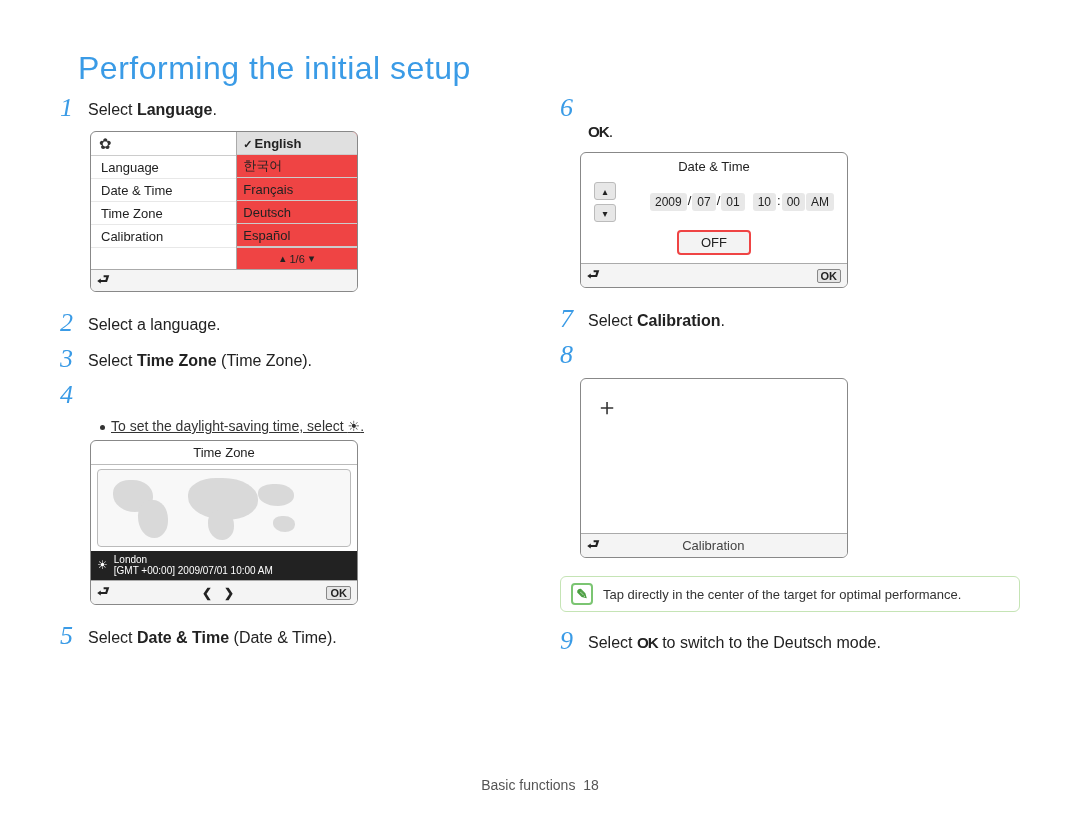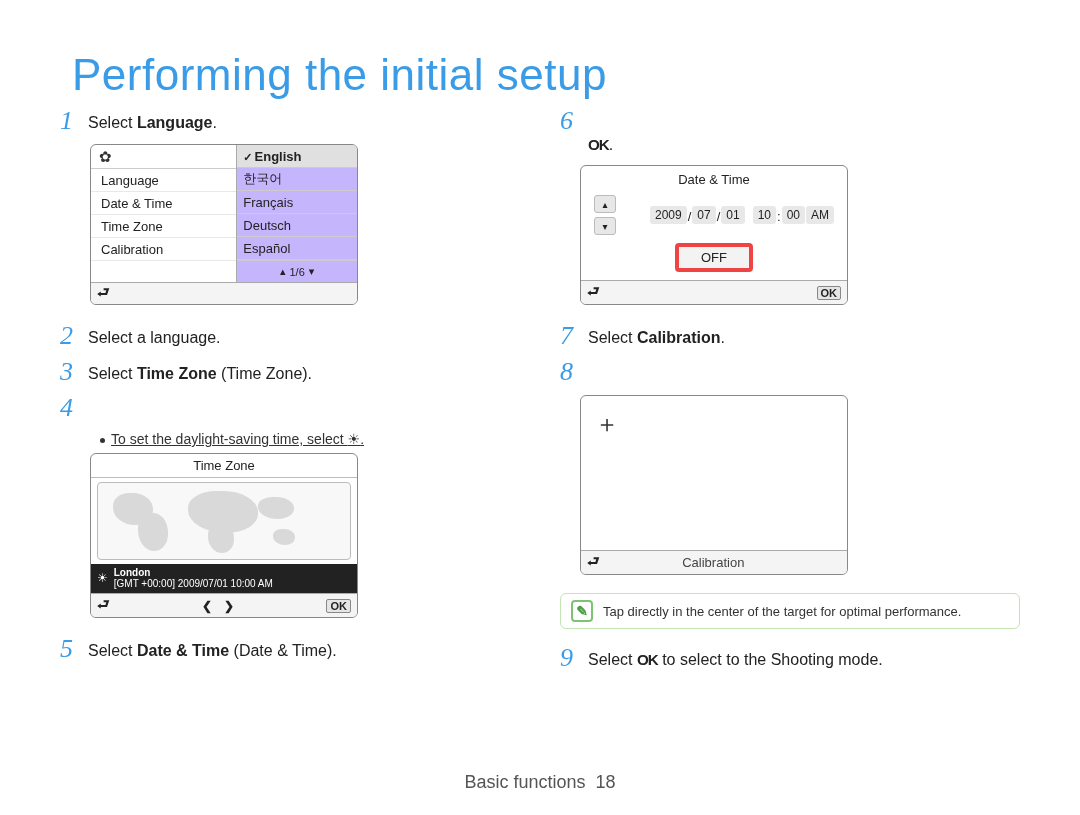--- a/index.html
+++ b/index.html
@@ -9,24 +9,24 @@
     height: 815px;
     font-family: Arial, Helvetica, sans-serif;
     color: #222;
     position: relative;
     font-size: 16px;
   }
   .page {
     padding: 50px 60px 0 60px;
   }
   .title {
-    font-size: 44px;
+    font-size: 32px;
     color: #3a9be6;
     font-weight: 300;
-    margin: 0 0 8px 12px;
+    margin: 0 0 8px 18px;
     letter-spacing: 0.5px;
   }
   .subtitle {
     font-size: 15px;
     color: #333;
     margin: 0 0 18px 0;
   }
   .columns {
     display: flex;
     gap: 40px;
@@ -103,21 +103,21 @@
   }
   .lang-left .row {
     height: 23px;
     display: flex; align-items: center;
     padding-left: 10px;
     border-bottom: 1px solid #e8e8e8;
   }
   .lang-right {
     width: 45%;
     font-size: 13px;
-    background: #c4b5fd;
+    background: #ef4444;
   }
   .lang-right .row {
     height: 23px;
     display: flex; align-items: center;
     padding-left: 6px;
     border-bottom: 1px solid #ccc;
   }
   .lang-right .row.sel {
     background: #e0e0e0;
     font-weight: bold;
@@ -225,37 +225,37 @@
   }
   .ud-btn {
     width: 22px; height: 18px;
     background: #e7e7e7;
     border: 1px solid #bbb;
     border-radius: 3px;
     display: flex; align-items: center; justify-content: center;
     font-size: 10px;
   }
   .dt-fields {
-    display: flex; align-items: flex-end; gap: 1px;
+    display: flex; align-items: flex-start; gap: 1px;
     font-size: 13px;
     padding-left: 28px;
   }
   .chip {
     background: #e8e8e8;
     border-radius: 3px;
     padding: 2px 5px;
     font-size: 12px;
   }
   .dt-off {
     text-align: center;
     margin: 2px 0 8px 0;
   }
   .off-chip {
     display: inline-block;
-    border: 4px solid #ef4444;
+    border: 2px solid #ef4444;
     background: #f3f3f3;
     border-radius: 4px;
     padding: 3px 22px;
     font-size: 13px;
   }
   .dt-footer {
     height: 24px;
     border-top: 1px solid #aaa;
     display: flex; align-items: center; justify-content: space-between;
     padding: 0 6px;
@@ -319,21 +319,21 @@
   .note-text {
     font-size: 13px;
     color: #333;
   }
 
   .footer {
     position: absolute;
     bottom: 22px;
     left: 0; right: 0;
     text-align: center;
-    font-size: 18px;
+    font-size: 14px;
     color: #555;
   }
 
   .sun-icon::before {
     content: "☀";
     font-size: 1em;
   }
 </style>
 </head>
 <body>
@@ -412,21 +412,21 @@
             <div class="blob b1"></div>
             <div class="blob b2"></div>
             <div class="blob b3"></div>
             <div class="blob b4"></div>
             <div class="blob b5"></div>
             <div class="blob b6"></div>
           </div>
           <div class="tz-info">
             <span class="sun">☀</span>
             <span>
-              <span style="font-weight:bold;">London</span><br>
+              <span style="font-weight:normal;">London</span><br>
               <span>[GMT +00:00] 2009/07/01 10:00 AM</span>
             </span>
           </div>
           <div class="tz-footer">
             <span class="back-icon">⮐</span>
             <span class="tz-arrows">
               <span>❮</span>
               <span>❯</span>
             </span>
             <span class="tz-ok">OK</span>
@@ -502,21 +502,21 @@
       </div>
 
       <div class="note-box">
         <div class="note-icon">✎</div>
         <div class="note-text">Tap directly in the center of the target for optimal performance.</div>
       </div>
 
       <div class="step">
         <div class="step-number">9</div>
         <div class="step-text">
-          <span>Select </span><span class="ok-glyph">OK</span><span> to select to the Shooting mode.</span>
+          <span>Select </span><span class="ok-glyph">OK</span><span> to switch to the Deutsch mode.</span>
         </div>
       </div>
 
     </div>
   </div>
 </div>
 
 <div class="footer">
   <span>Basic functions</span>&nbsp;&nbsp;<span>18</span>
 </div>

